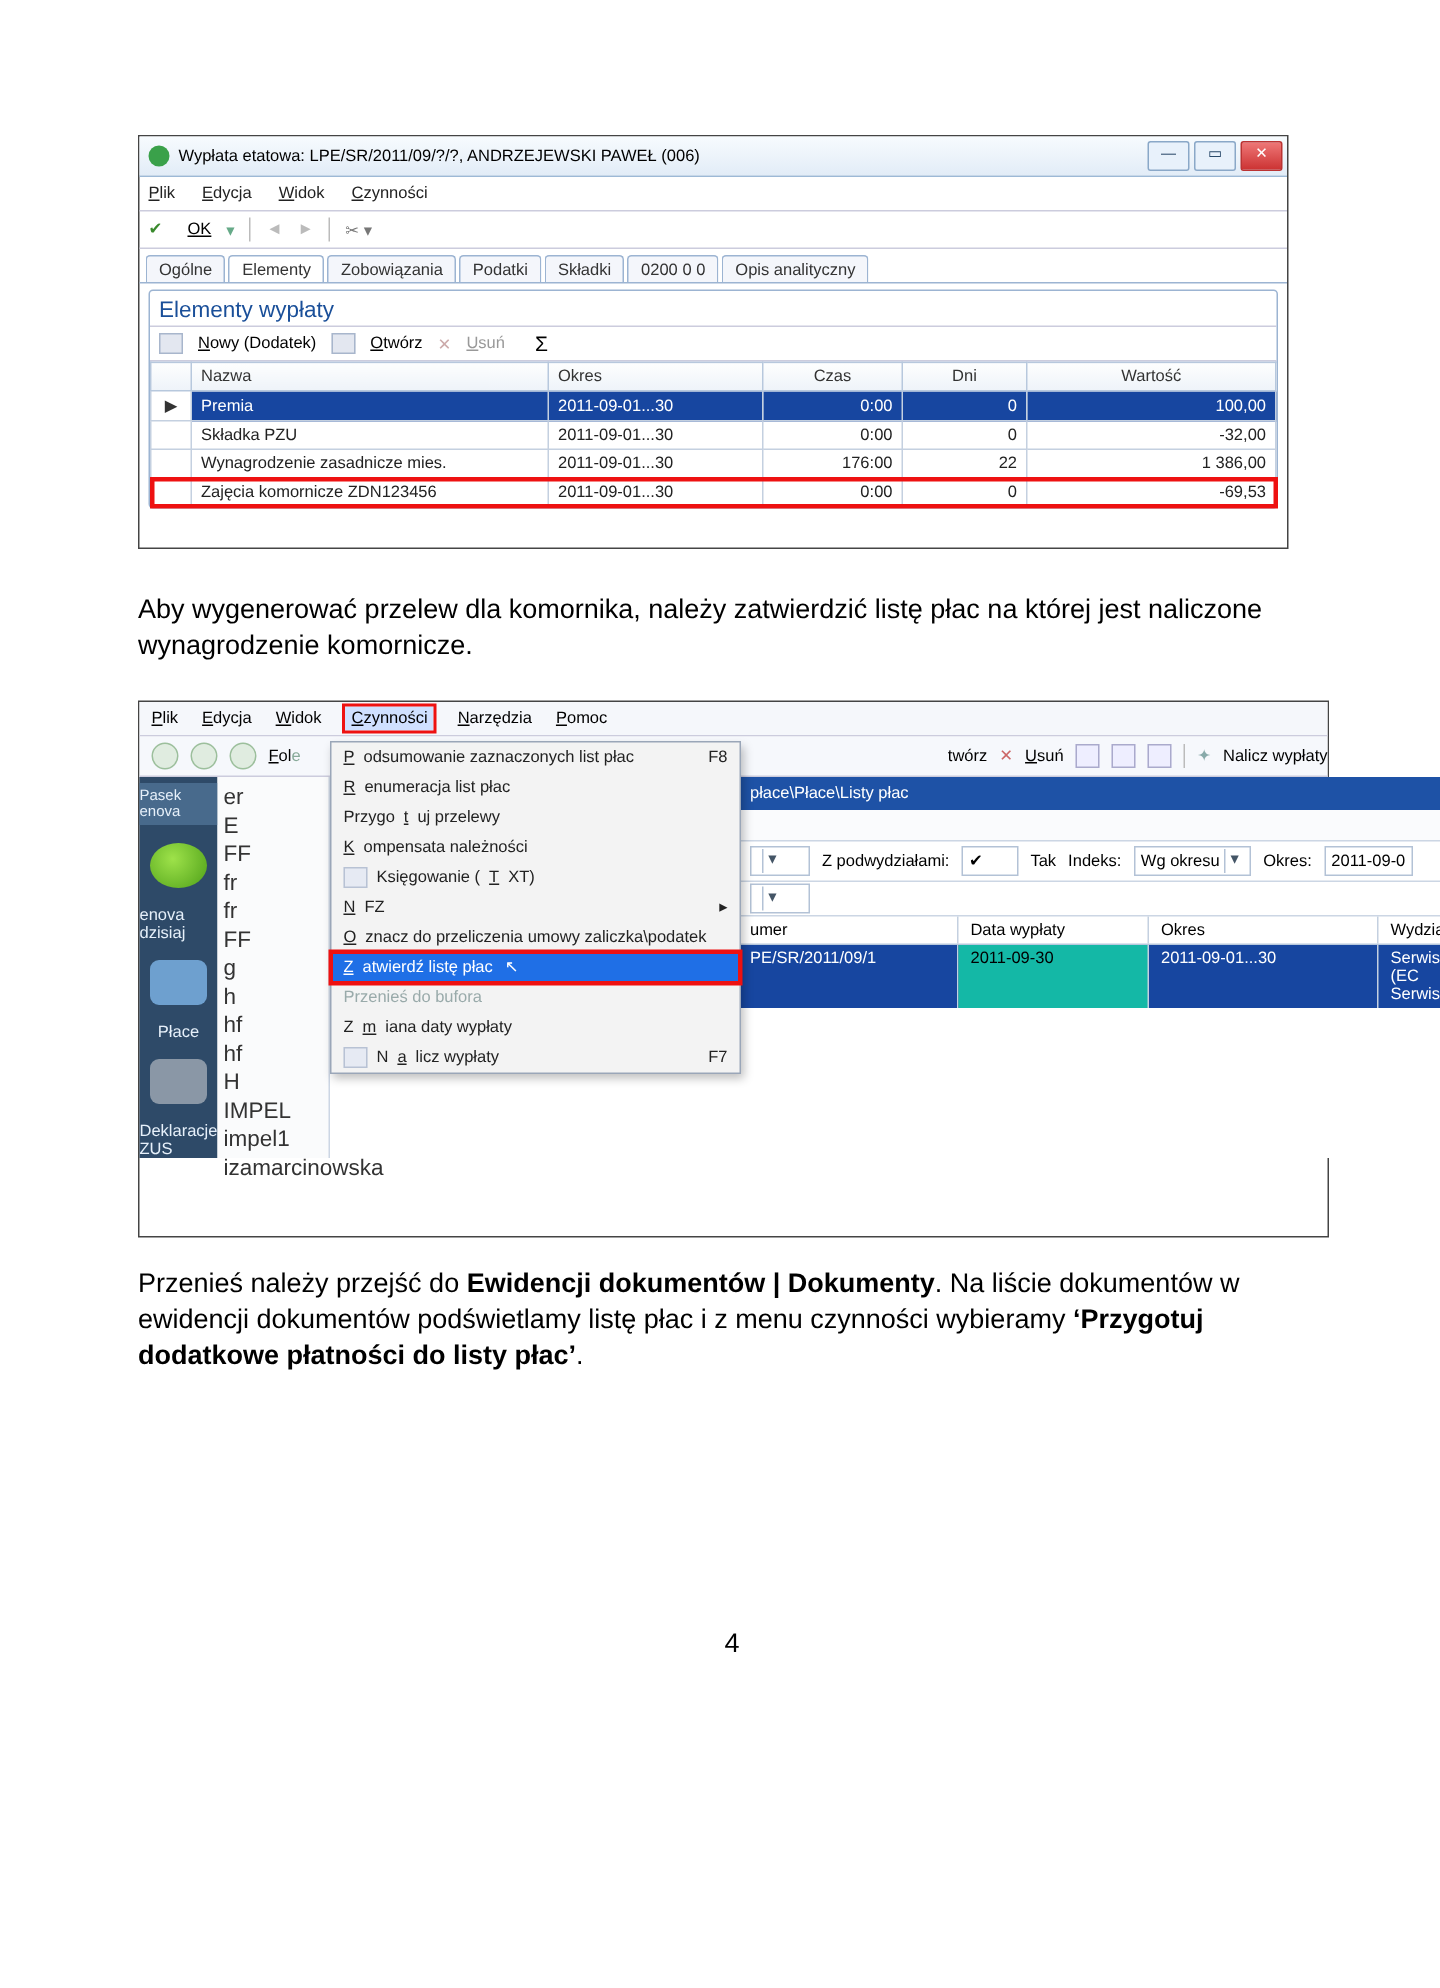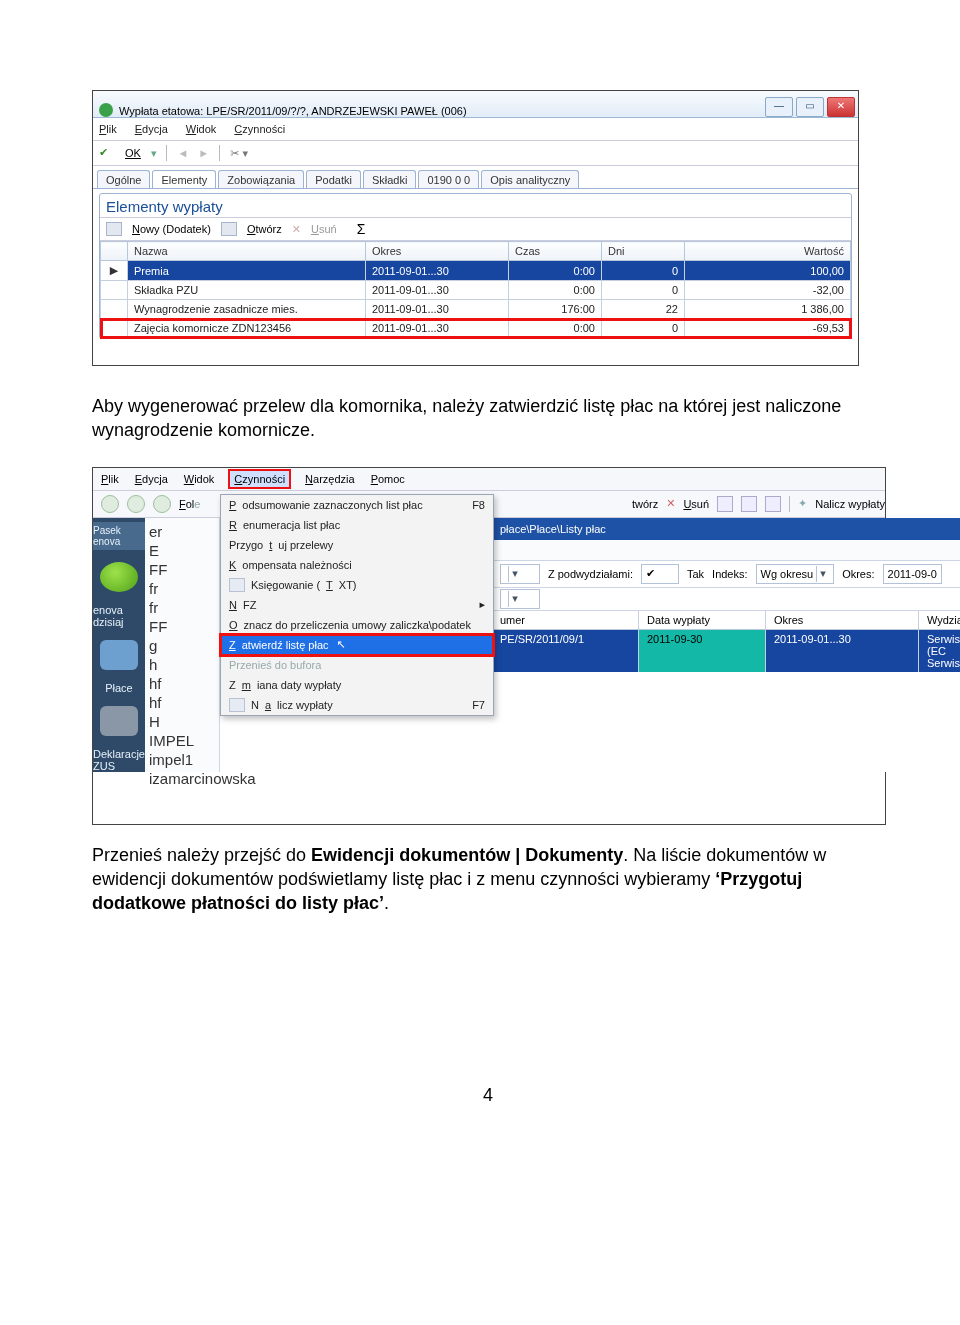--- a/index.html
+++ b/index.html
@@ -5,21 +5,21 @@
   body{margin:0;background:#fff;font-family:Arial,Helvetica,sans-serif;font-size:14px;color:#000;width:960px}
   .page{padding:90px 76px 0 92px}
   .fig{border:1px solid #444;background:#fff}
   .fig1{width:765px;height:274px;margin-bottom:28px}
   .fig2{width:100%;height:356px;margin-top:24px}
   .p{font-size:18px;line-height:1.35;color:#000}
   .p strong{font-weight:700}
   .pageno{text-align:center;font-size:18px;margin-top:170px}
 
   
-  .win-title{height:26px;background:linear-gradient(#f7fbfe,#e2ecf7);border-bottom:1px solid #9db9d6;display:flex;align-items:flex-end;font-size:11px}
+  .win-title{height:26px;background:linear-gradient(#f7fbfe,#e2ecf7);border-bottom:1px solid #9db9d6;display:flex;align-items:center;font-size:11px}
   .win-title .ico{width:14px;height:14px;border-radius:50%;background:#3aa14a;margin:0 6px}
   .win-title .spacer{flex:1}
   .winbtn{width:26px;height:18px;margin-right:3px;border:1px solid #8aa8c8;background:#e8f1fb;font-size:10px;text-align:center;line-height:16px;color:#2a4a6a;border-radius:2px}
   .winbtn.close{background:linear-gradient(#e77,#c33);color:#fff;border-color:#b33}
   .menubar{height:22px;display:flex;align-items:center;font-size:11px;padding-left:6px;gap:18px;border-bottom:1px solid #ccd}
   .menubar span{color:#222}
   .menubar span u{text-decoration:underline}
   .toolbar{height:24px;display:flex;align-items:center;gap:10px;padding-left:6px;border-bottom:1px solid #ccd;font-size:11px}
   .toolbar .tick{width:16px;height:14px;color:#3a8a2d}
   .toolbar .sep{width:1px;height:16px;background:#bbb}
@@ -99,44 +99,44 @@
       <span style="color:#bbb">►</span>
       <span class="sep"></span>
       <span style="color:#777">✂ ▾</span>
     </div>
     <div class="tabrow">
       <span class="tab">Ogólne</span>
       <span class="tab active">Elementy</span>
       <span class="tab">Zobowiązania</span>
       <span class="tab">Podatki</span>
       <span class="tab">Składki</span>
-      <span class="tab">0190 0 0</span>
+      <span class="tab">0200 0 0</span>
       <span class="tab">Opis analityczny</span>
     </div>
     <div class="groupbox">
       <div class="caption">Elementy wypłaty</div>
       <div class="innerbar">
         <span class="ic"></span>
         <span><u>N</u>owy (Dodatek)</span>
         <span class="ic"></span>
         <span><u>O</u>twórz</span>
         <span style="color:#caa">✕</span>
         <span style="color:#999"><u>U</u>suń</span>
         <span class="sep"></span>
         <span style="font-size:14px">Σ</span>
       </div>
       <table class="table">
         <tbody>
             <tr>
           <th class="rowmark"></th>
           <th style="width:225px">Nazwa</th>
           <th style="width:130px">Okres</th>
-          <th style="width:80px;text-align:left">Czas</th>
-          <th style="width:70px;text-align:left">Dni</th>
-          <th style="text-align:right">Wartość</th>
+          <th style="width:80px;text-align:center">Czas</th>
+          <th style="width:70px;text-align:center">Dni</th>
+          <th style="text-align:center">Wartość</th>
         </tr>
         <tr class="row-sel">
           <td class="rowmark" style="background:#fff;color:#333">▶</td>
           <td>Premia</td>
           <td>2011-09-01...30</td>
           <td class="num">0:00</td>
           <td class="num">0</td>
           <td class="num">100,00</td>
         </tr>
         <tr>

